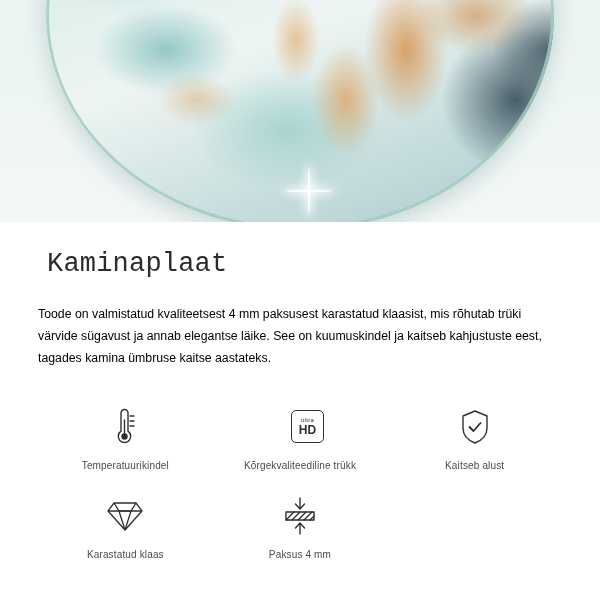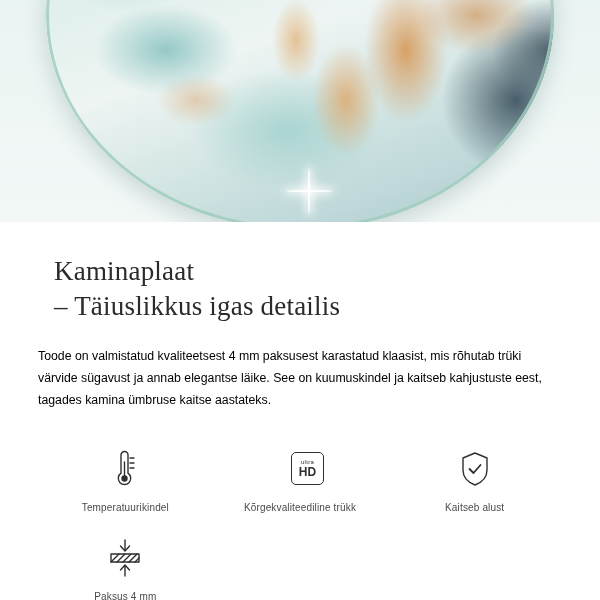--- a/index.html
+++ b/index.html
@@ -107,23 +107,23 @@
     width: 46px; height: 2px;
     box-shadow: 0 0 10px 3px rgba(255,255,255,0.9);
   }
 
   
   .content {
     position: relative;
     padding: 0 38px;
   }
   .headline {
-    margin: 16px;
+    margin: 9px;
     padding-top: 16px;
-    font-family: Liberation Serif, serif;
+    font-family: Liberation Mono, monospace;
     font-size: 27px;
     line-height: 1.30;
     font-weight: 400;
     color: #2b2b2b;
     letter-spacing: 0.2px;
   }
   .headline .line2 {
     display: block;
   }
   .body-text {
@@ -197,21 +197,20 @@
       <div class="plate-sheen"></div>
       <div class="plate-rim"></div>
     </div>
     <div class="sparkle"></div>
   </div>
 
   <div class="content">
 
     <h1 class="headline">
       <span>Kaminaplaat</span>
-      <span class="line2">– Täiuslikkus igas detailis</span>
     </h1>
 
     <p class="body-text">Toode on valmistatud kvaliteetsest 4 mm paksusest karastatud klaasist, mis rõhutab trüki värvide sügavust ja annab elegantse läike. See on kuumuskindel ja kaitseb kahjustuste eest, tagades kamina ümbruse kaitse aastateks.</p>
 
     <div class="features">
 
       <div class="feature">
         <div class="feature-icon">
           <svg width="34" height="40" viewBox="0 0 34 40" fill="none" stroke="#2f2f2f" stroke-width="1.4" stroke-linecap="round">
             <path d="M13 6a3.5 3.5 0 0 1 7 0v18.2a6.2 6.2 0 1 1 -7 0z"></path>
@@ -238,20 +237,32 @@
       <div class="feature">
         <div class="feature-icon">
           <svg width="34" height="40" viewBox="0 0 34 40" fill="none" stroke="#2f2f2f" stroke-width="1.4" stroke-linecap="round" stroke-linejoin="round">
             <path d="M17 4 L29 9 V21 C29 28.5 23.5 33.5 17 36 C10.5 33.5 5 28.5 5 21 V9 Z"></path>
             <path d="M11.5 20 L15.5 24 L22.5 16" stroke-width="1.8"></path>
           </svg>
         </div>
         <div class="feature-label">Kaitseb alust</div>
       </div>
 
+      <div class="feature">
+        <div class="feature-icon">
+          <svg width="38" height="34" viewBox="0 0 38 34" fill="none" stroke="#2f2f2f" stroke-width="1.3" stroke-linejoin="round">
+            <path d="M8 4 H30 L36 12 L19 31 L2 12 Z"></path>
+            <path d="M2 12 H36"></path>
+            <path d="M8 4 L13 12 L19 31"></path>
+            <path d="M30 4 L25 12 L19 31"></path>
+            <path d="M13 12 H25"></path>
+          </svg>
+        </div>
+        <div class="feature-label">Karastatud klaas</div>
+      </div>
 
 
       <div class="feature">
         <div class="feature-icon">
           <svg width="36" height="40" viewBox="0 0 36 40" fill="none" stroke="#2f2f2f" stroke-width="1.4" stroke-linecap="round" stroke-linejoin="round">
             <line x1="18" y1="2" x2="18" y2="12"></line>
             <path d="M13.5 8 L18 13 L22.5 8"></path>
             <line x1="18" y1="38" x2="18" y2="28"></line>
             <path d="M13.5 32 L18 27 L22.5 32"></path>
             <rect x="4" y="16" width="28" height="8"></rect>

